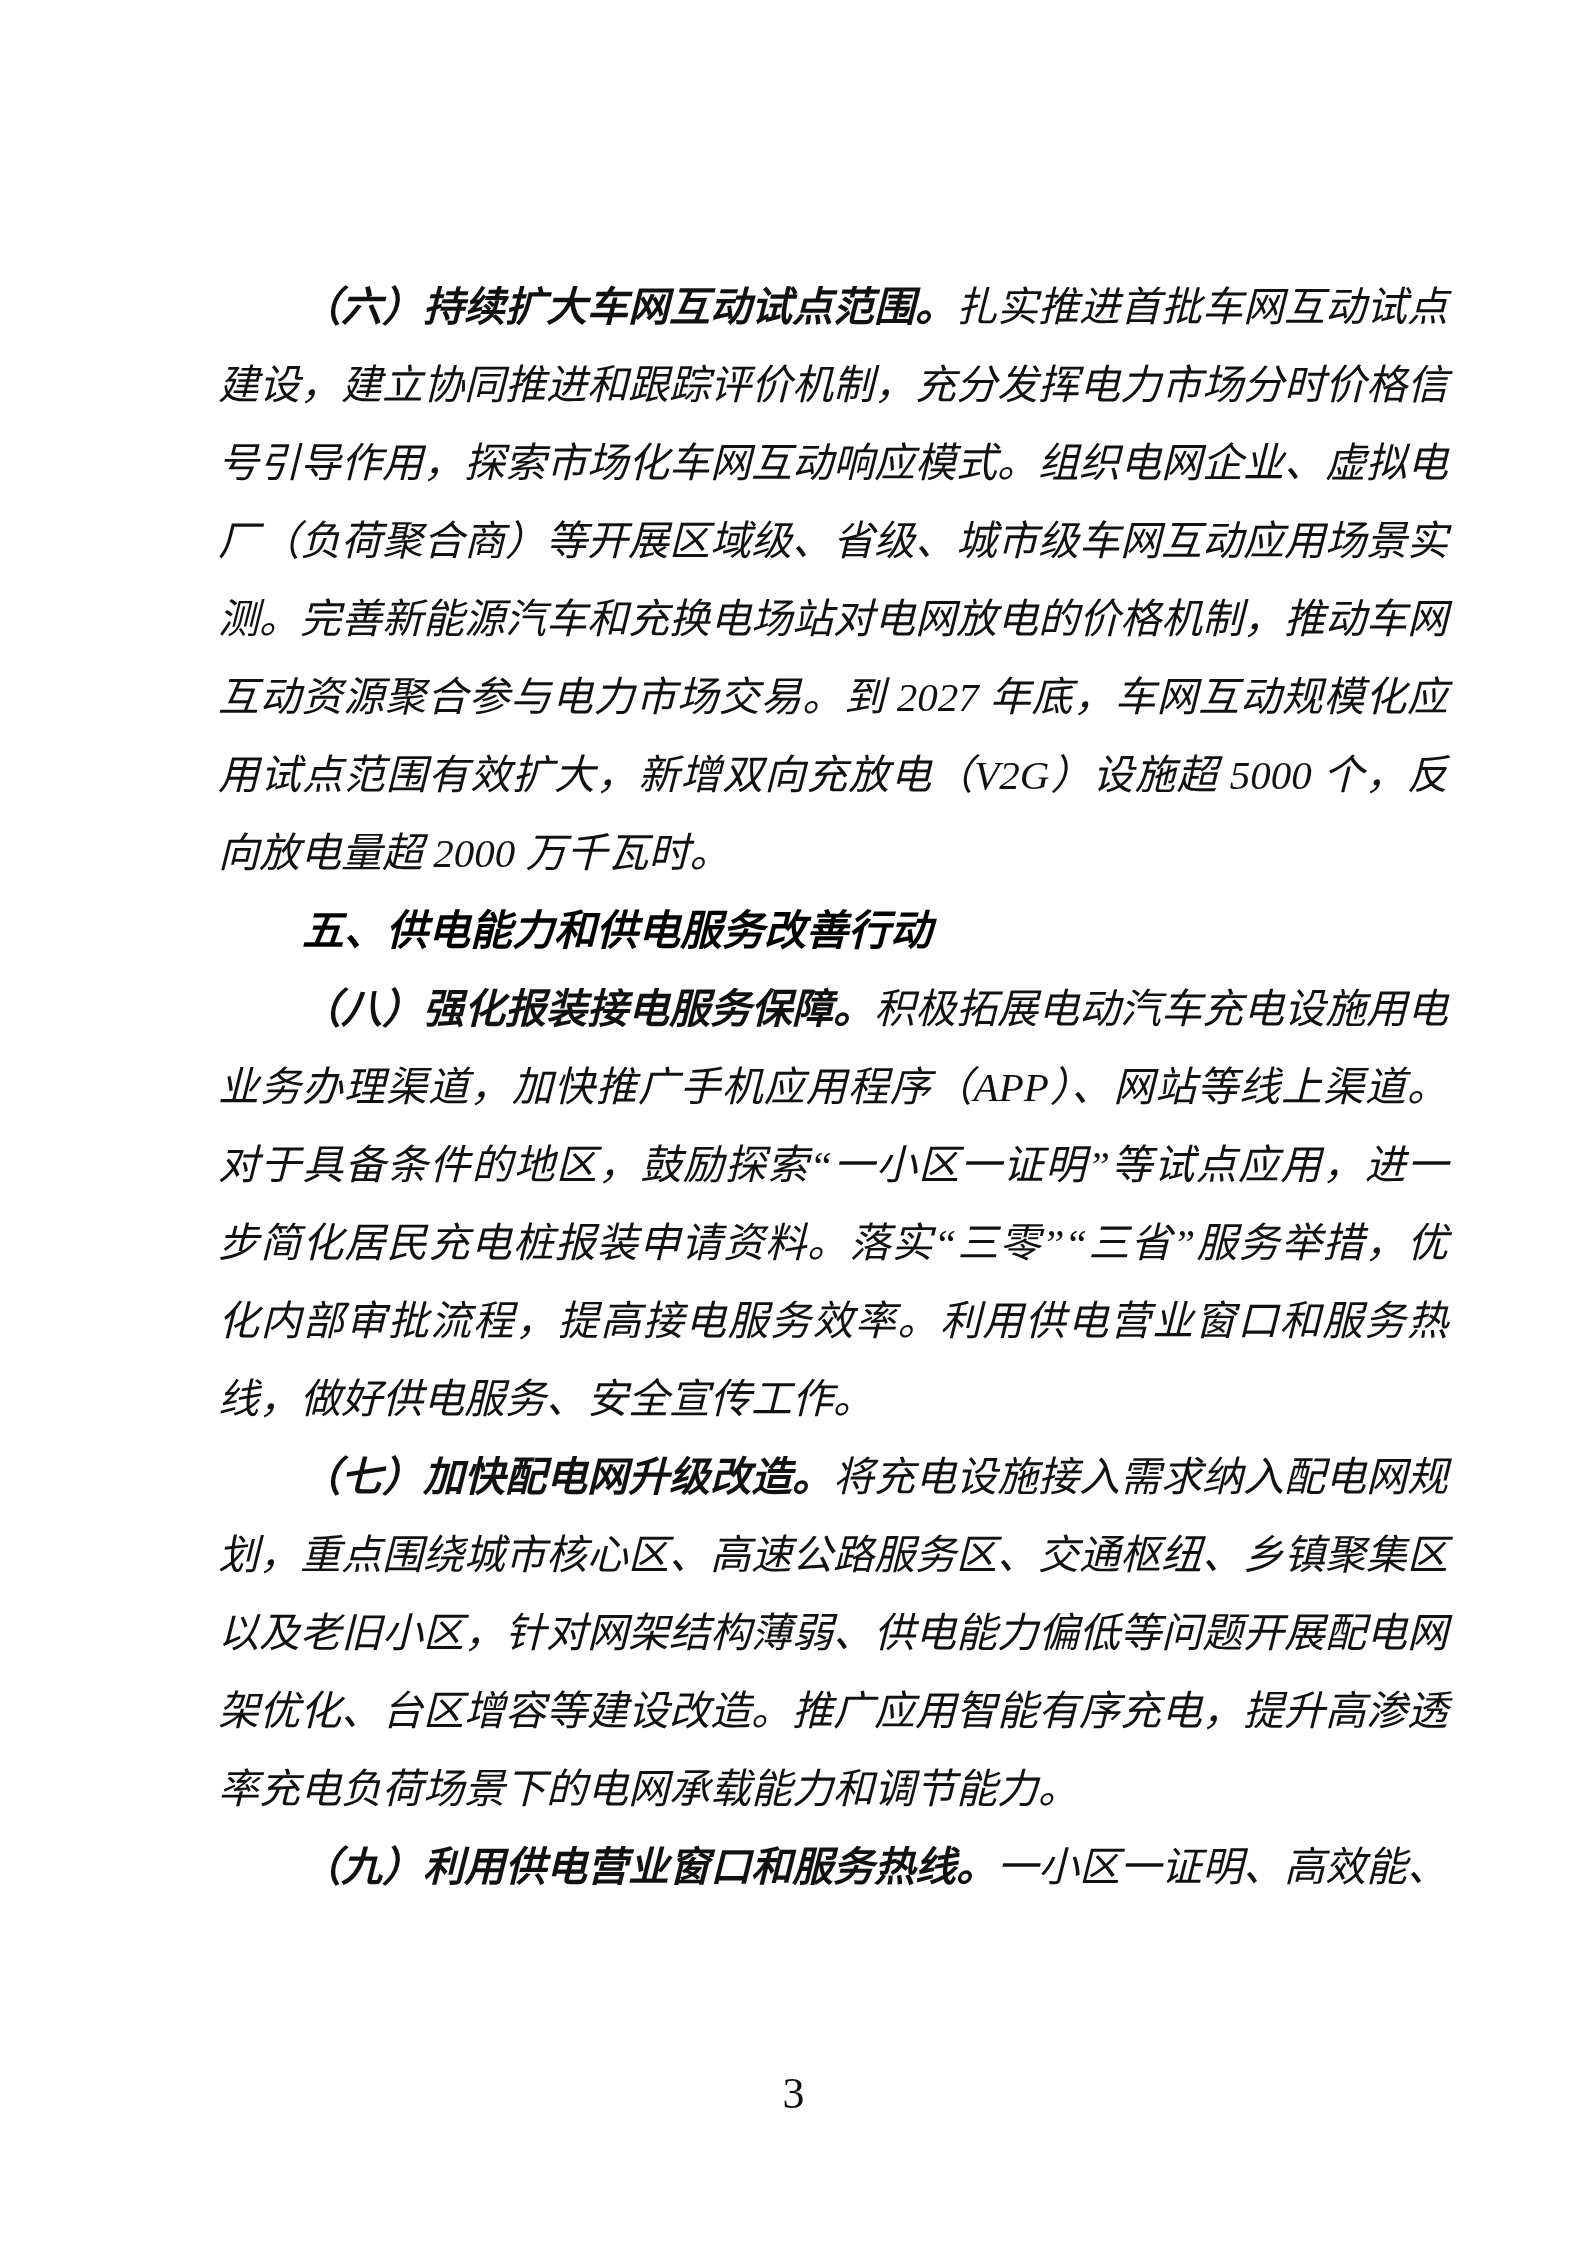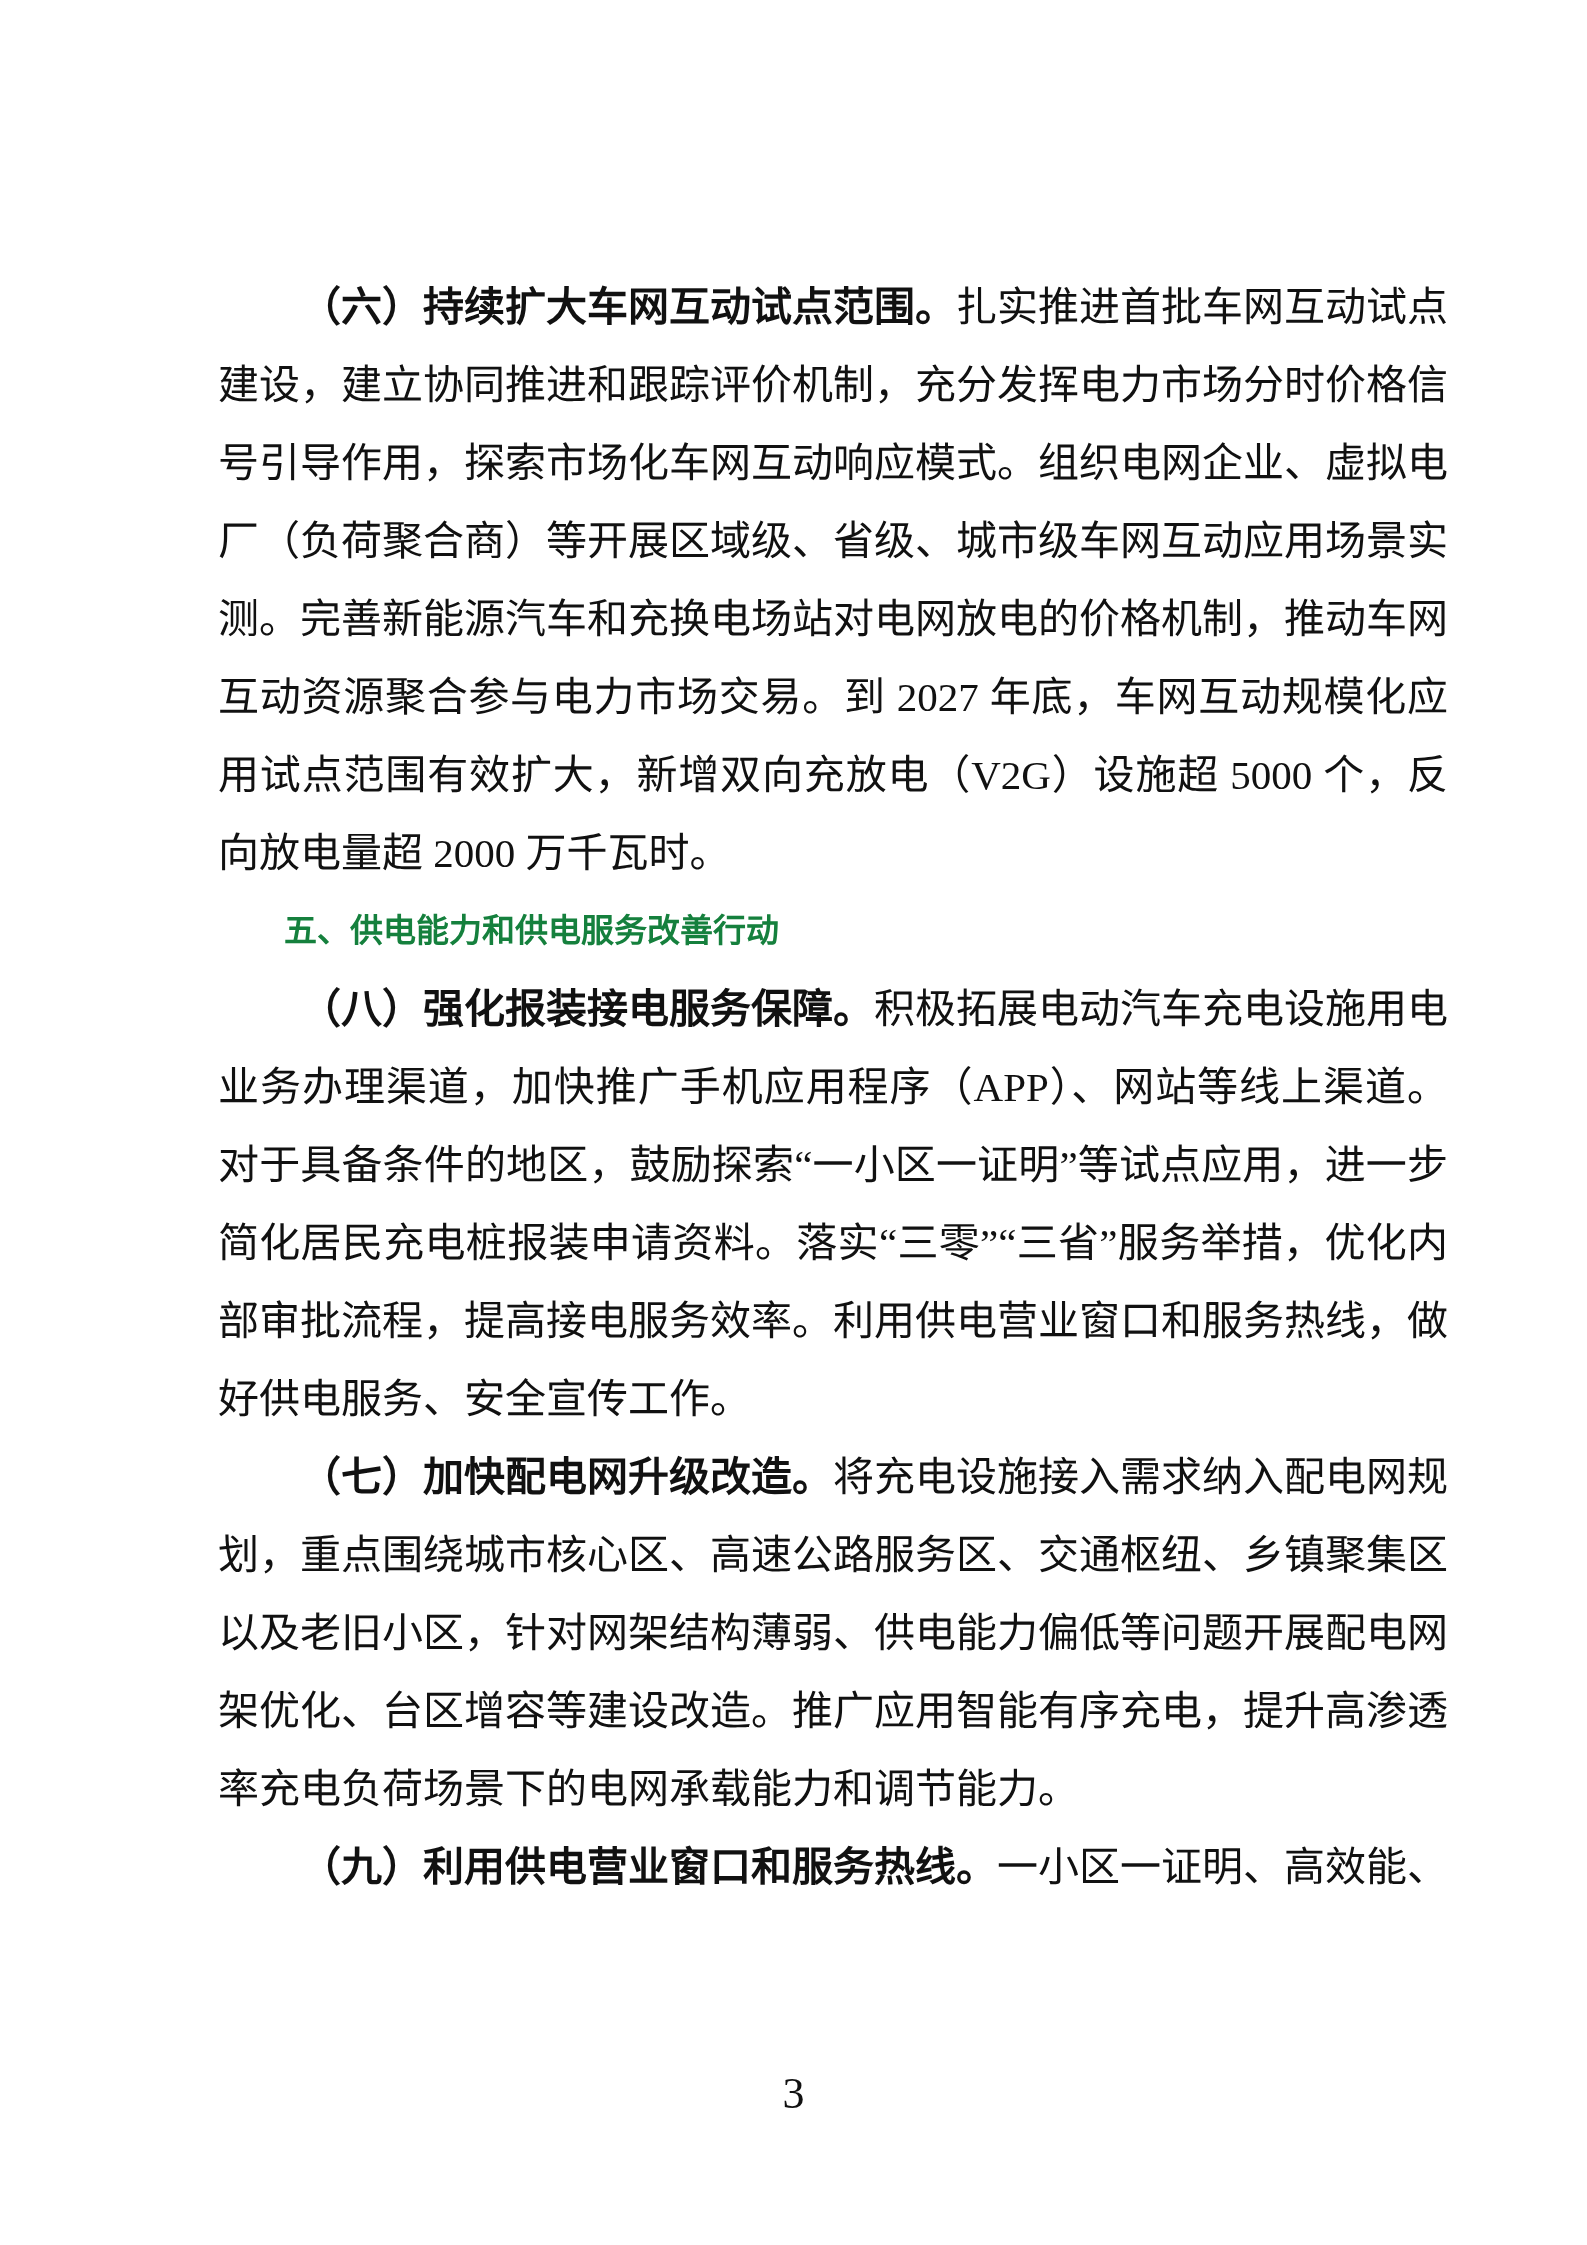--- a/index.html
+++ b/index.html
@@ -16,38 +16,39 @@
   .doc {
     position: absolute;
     left: 218px;
     top: 268px;
     width: 1230px;
     color: #111111;
     font-family: "Liberation Serif", "DejaVu Serif", serif;
     font-size: 41px;
     line-height: 78px;
     text-align: justify;
+    font-style: italic;
   }
   .para {
     margin: 0;
     padding: 0;
     text-indent: 2em;
   }
   .para .lead {
     font-weight: 700;
   }
   .heading {
     margin: 0;
     padding: 0;
     text-indent: 2em;
-    font-size: 33px;
+    font-size: 42px;
     line-height: 78px;
     font-weight: 700;
     font-family: "Liberation Sans", "DejaVu Sans", sans-serif;
-    color: #15803d;
+    color: #000000;
   }
   .page-num {
     position: absolute;
     top: 2072px;
     left: 0;
     width: 1587px;
     text-align: center;
     color: #111111;
     font-family: "Liberation Serif", "DejaVu Serif", serif;
     font-size: 44px;

